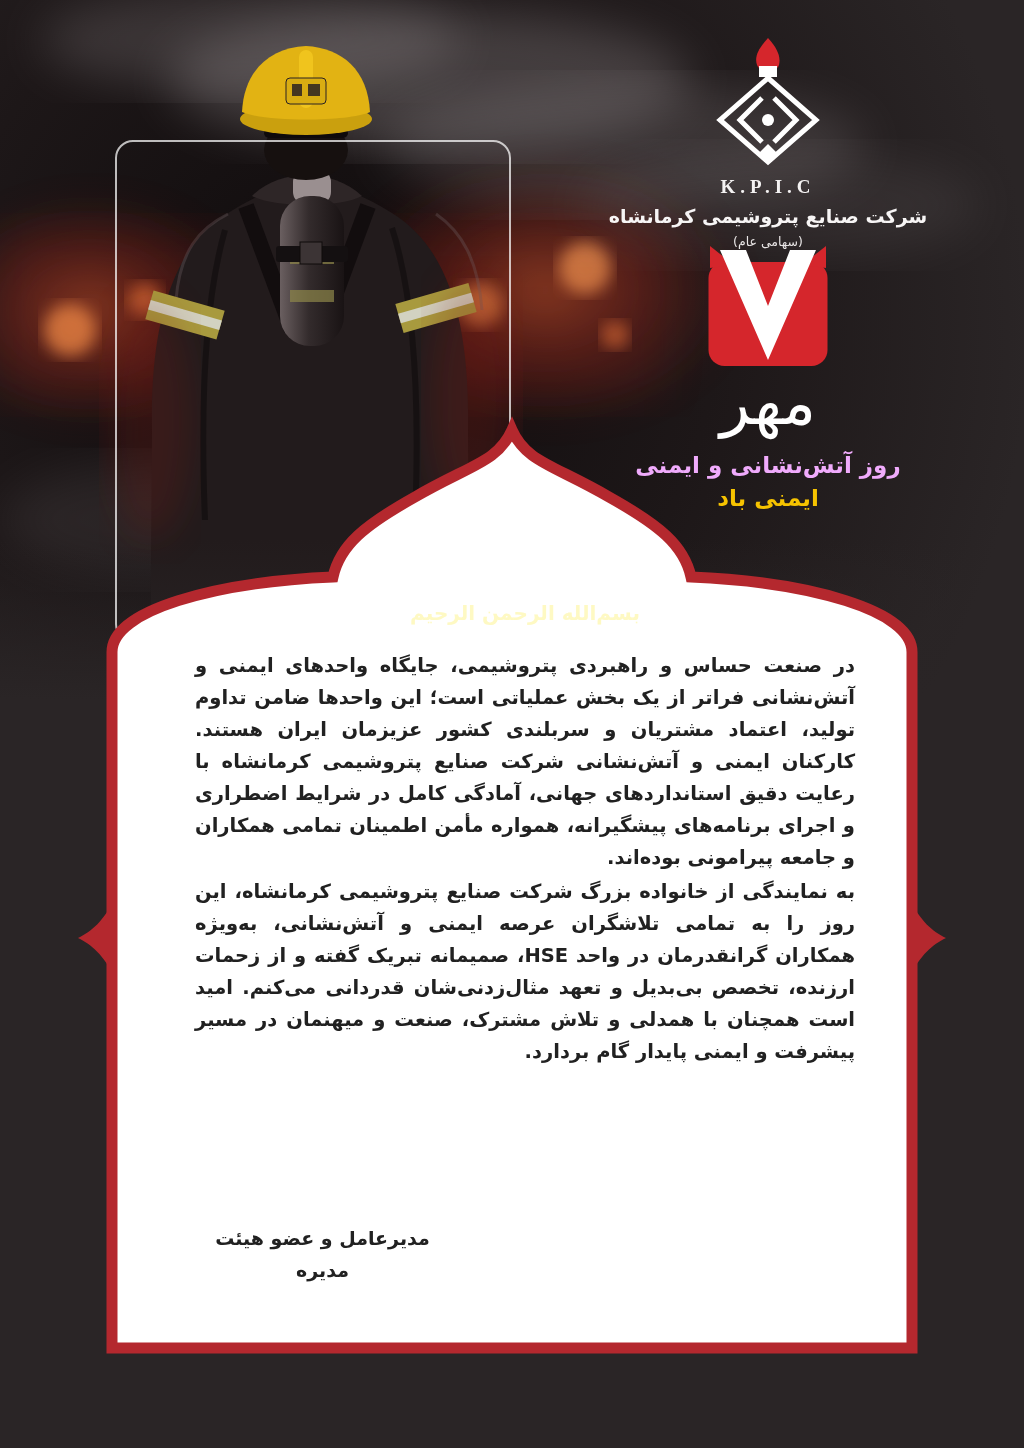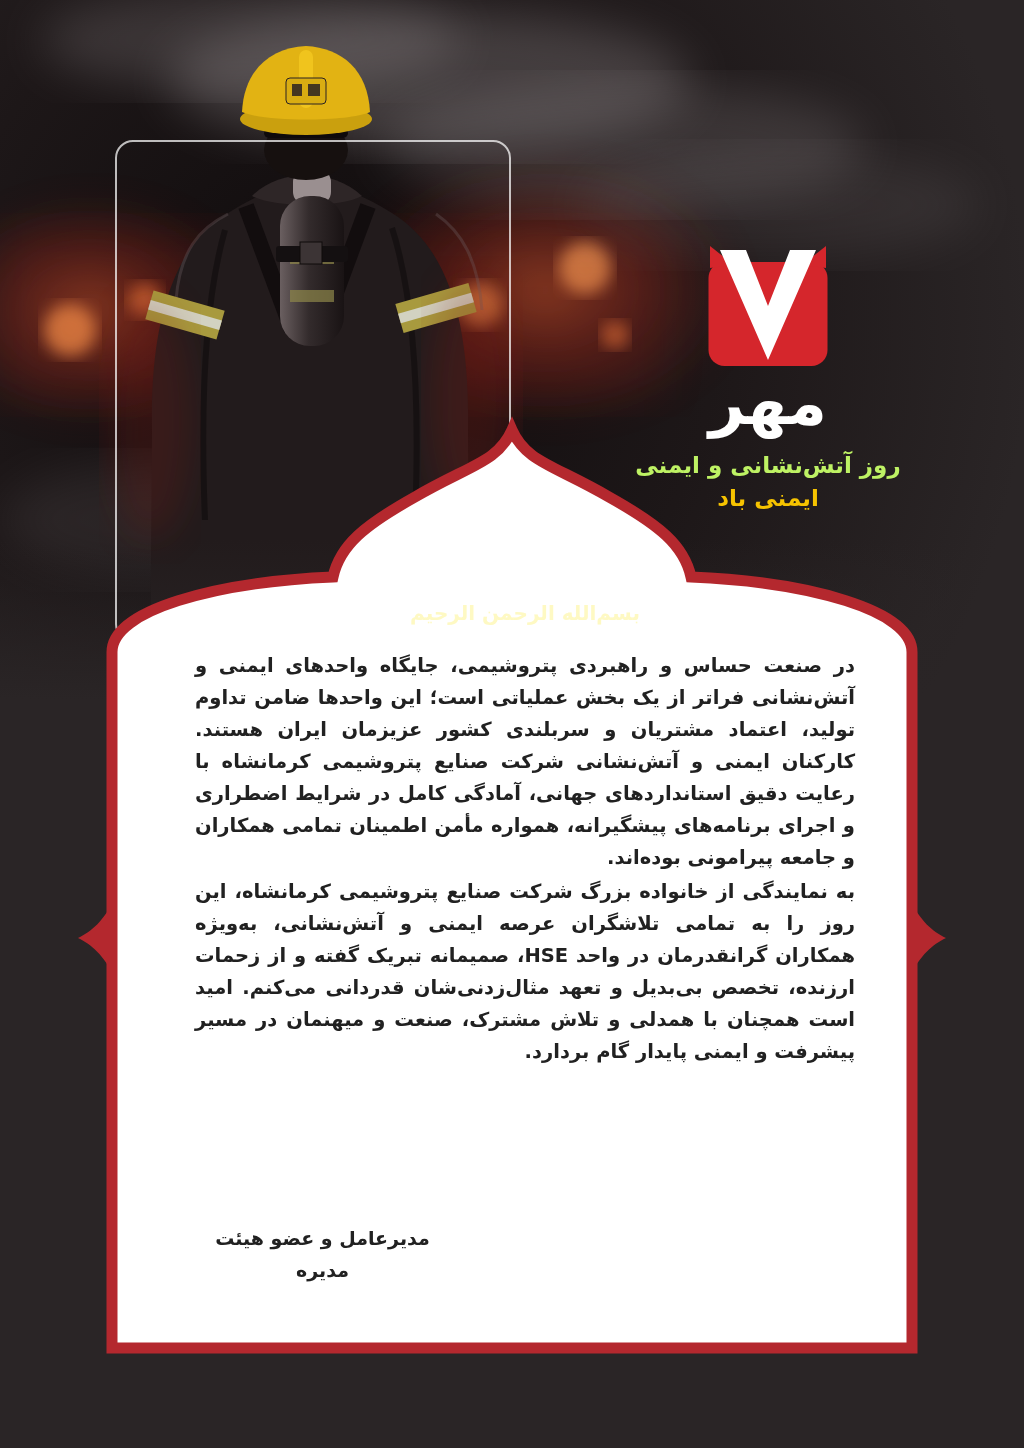--- a/index.html
+++ b/index.html
@@ -27,24 +27,24 @@
   }
   .company{direction:rtl;font-size:19px;font-weight:bold;margin-top:7px;color:#f7f5f5;}
   .company-type{direction:rtl;font-size:12.5px;margin-top:7px;color:#e9e6e6;}
 
   
   .day{
     position:absolute;left:600px;top:244px;width:336px;z-index:3;text-align:center;
   }
   .day svg{display:block;margin:0 auto;}
   .month{
-    direction:rtl;color:#ffffff;font-weight:bold;font-size:62px;line-height:66px;
+    direction:rtl;color:#ffffff;font-weight:normal;font-size:62px;line-height:66px;
     margin-top:-4px;letter-spacing:-2px;
   }
-  .y-line1{direction:rtl;color:#bef264;font-weight:bold;font-size:23px;margin-top:16px;text-align:center;}
+  .y-line1{direction:rtl;color:#f0abfc;font-weight:bold;font-size:23px;margin-top:16px;text-align:center;}
   .y-line2{direction:rtl;color:#f6c300;font-weight:bold;font-size:23px;margin-top:7px;}
 
   
   .card-svg{position:absolute;left:0;top:0;z-index:4;}
   .bismillah{
     position:absolute;left:195px;top:601px;width:660px;z-index:5;
     direction:rtl;text-align:center;font-weight:bold;font-size:20px;color:#fef9c3;
   }
   .letter-body{
     position:absolute;left:195px;top:650px;width:660px;z-index:5;
@@ -157,20 +157,40 @@
     </g>
 
     <ellipse cx="150" cy="420" rx="42" ry="120" fill="#7e1d15" opacity="0.25" filter="url(#b18)"></ellipse>
     <ellipse cx="472" cy="400" rx="42" ry="120" fill="#7e1d15" opacity="0.3" filter="url(#b18)"></ellipse>
 
     <rect x="0" y="540" width="1024" height="160" fill="url(#botFade)"></rect>
   </svg>
 
   <div class="photo-frame"></div>
 
+  <div class="brand">
+    <svg width="160" height="132" viewBox="0 0 160 132" aria-hidden="true">
+
+      <g>
+        <path d="M80,2 C89,12 93,20 91,29 C88,37 72,37 69,29 C66,20 71,12 80,2 Z" fill="#d5262c"></path>
+        <rect x="71" y="30" width="18" height="11" fill="#ffffff"></rect>
+      </g>
+
+      <g stroke="#ffffff" fill="none" stroke-width="5">
+        <path d="M80,42 L128,84 L80,126 L32,84 Z"></path>
+        <path d="M74,62 L52,84 L74,106"></path>
+        <path d="M86,62 L108,84 L86,106"></path>
+      </g>
+      <circle cx="80" cy="84" r="6" fill="#ffffff"></circle>
+      <path d="M80,108 L90,118 L80,128 L70,118 Z" fill="#ffffff"></path>
+    </svg>
+    <div class="kpic">K.P.I.C</div>
+    <div class="company">شرکت صنایع پتروشیمی کرمانشاه</div>
+    <div class="company-type">(سهامی عام)</div>
+  </div>
 
   <div class="day">
     <svg width="120" height="130" viewBox="0 0 120 130" aria-hidden="true">
       <rect x="0.5" y="18" width="119" height="104" rx="16" fill="#d5262c"></rect>
       <polygon points="2,24 2,2 26,21" fill="#d5262c"></polygon>
       <polygon points="118,24 118,2 94,21" fill="#d5262c"></polygon>
       <polygon points="12,6 38,6 60,62 82,6 108,6 60,116" fill="#ffffff"></polygon>
     </svg>
     <div class="month">مهر</div>
     <div class="y-line1">روز آتش‌نشانی و ایمنی</div>

